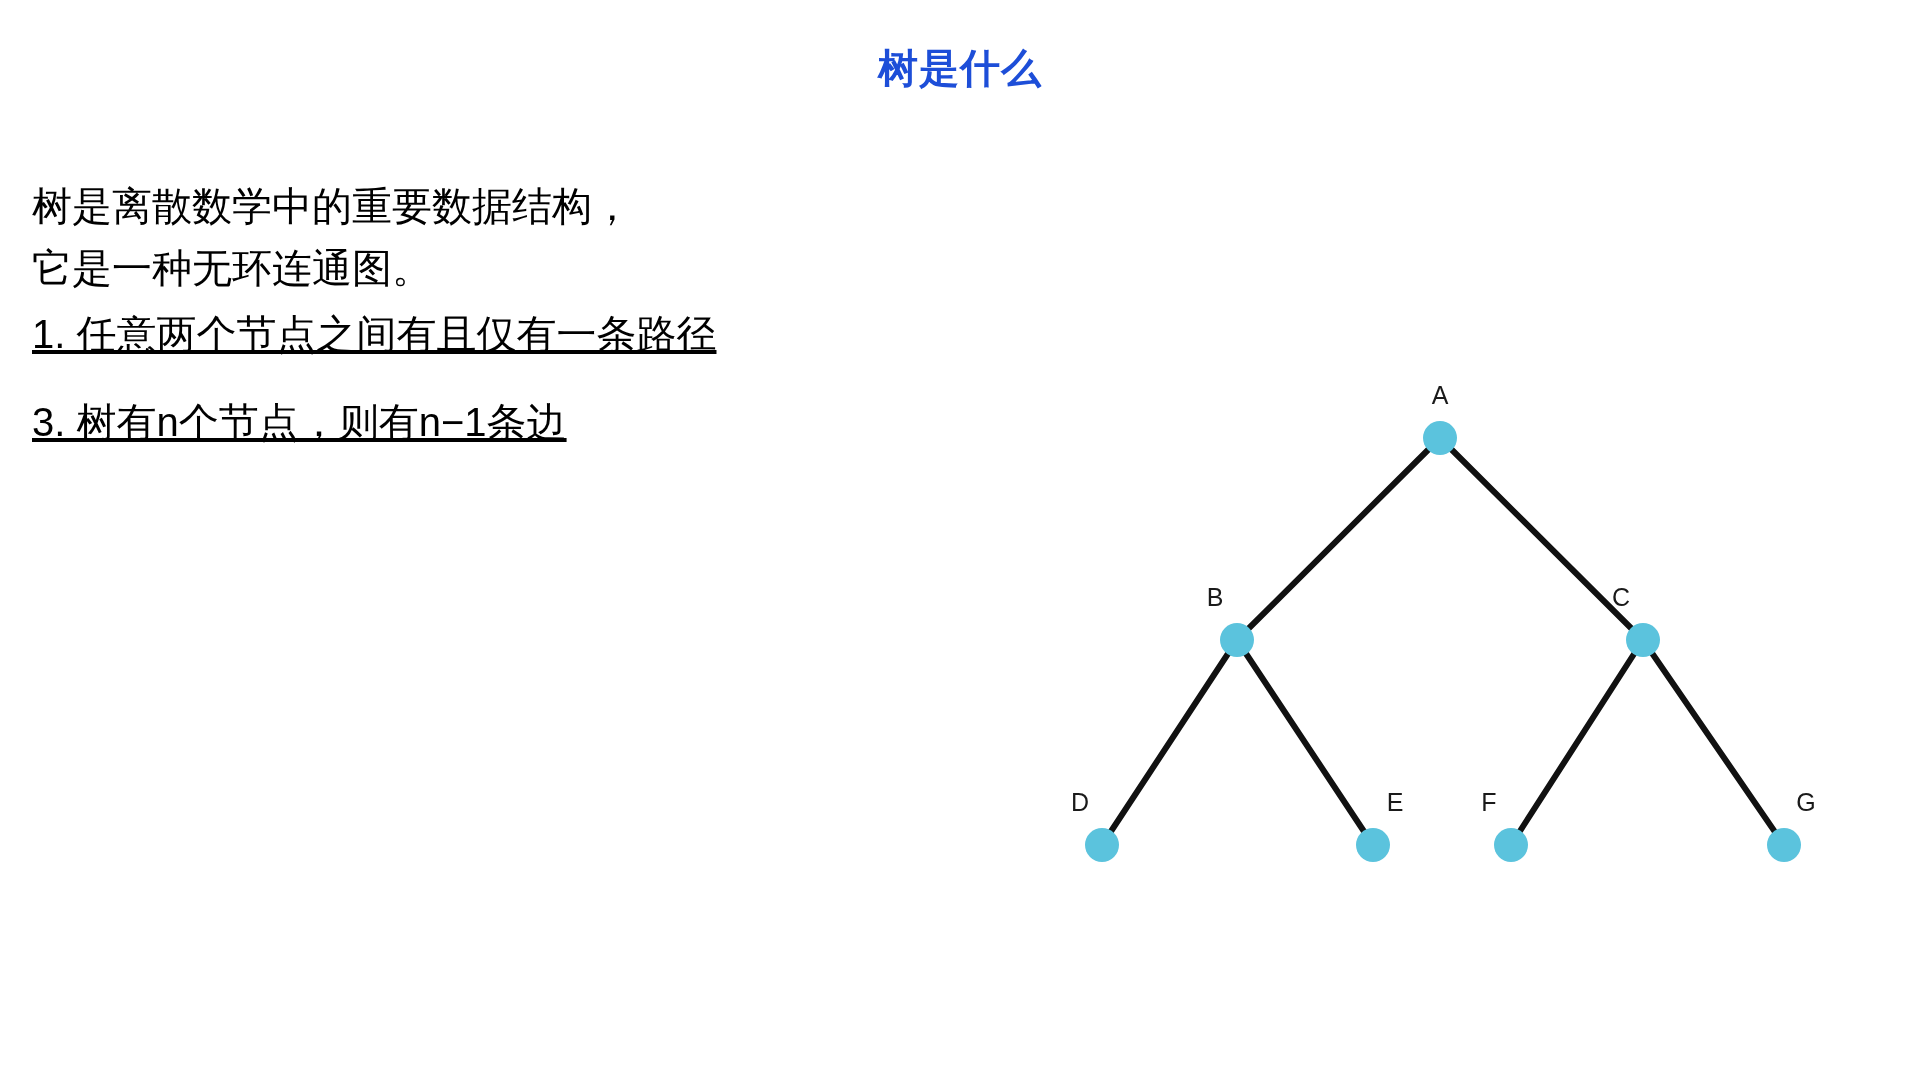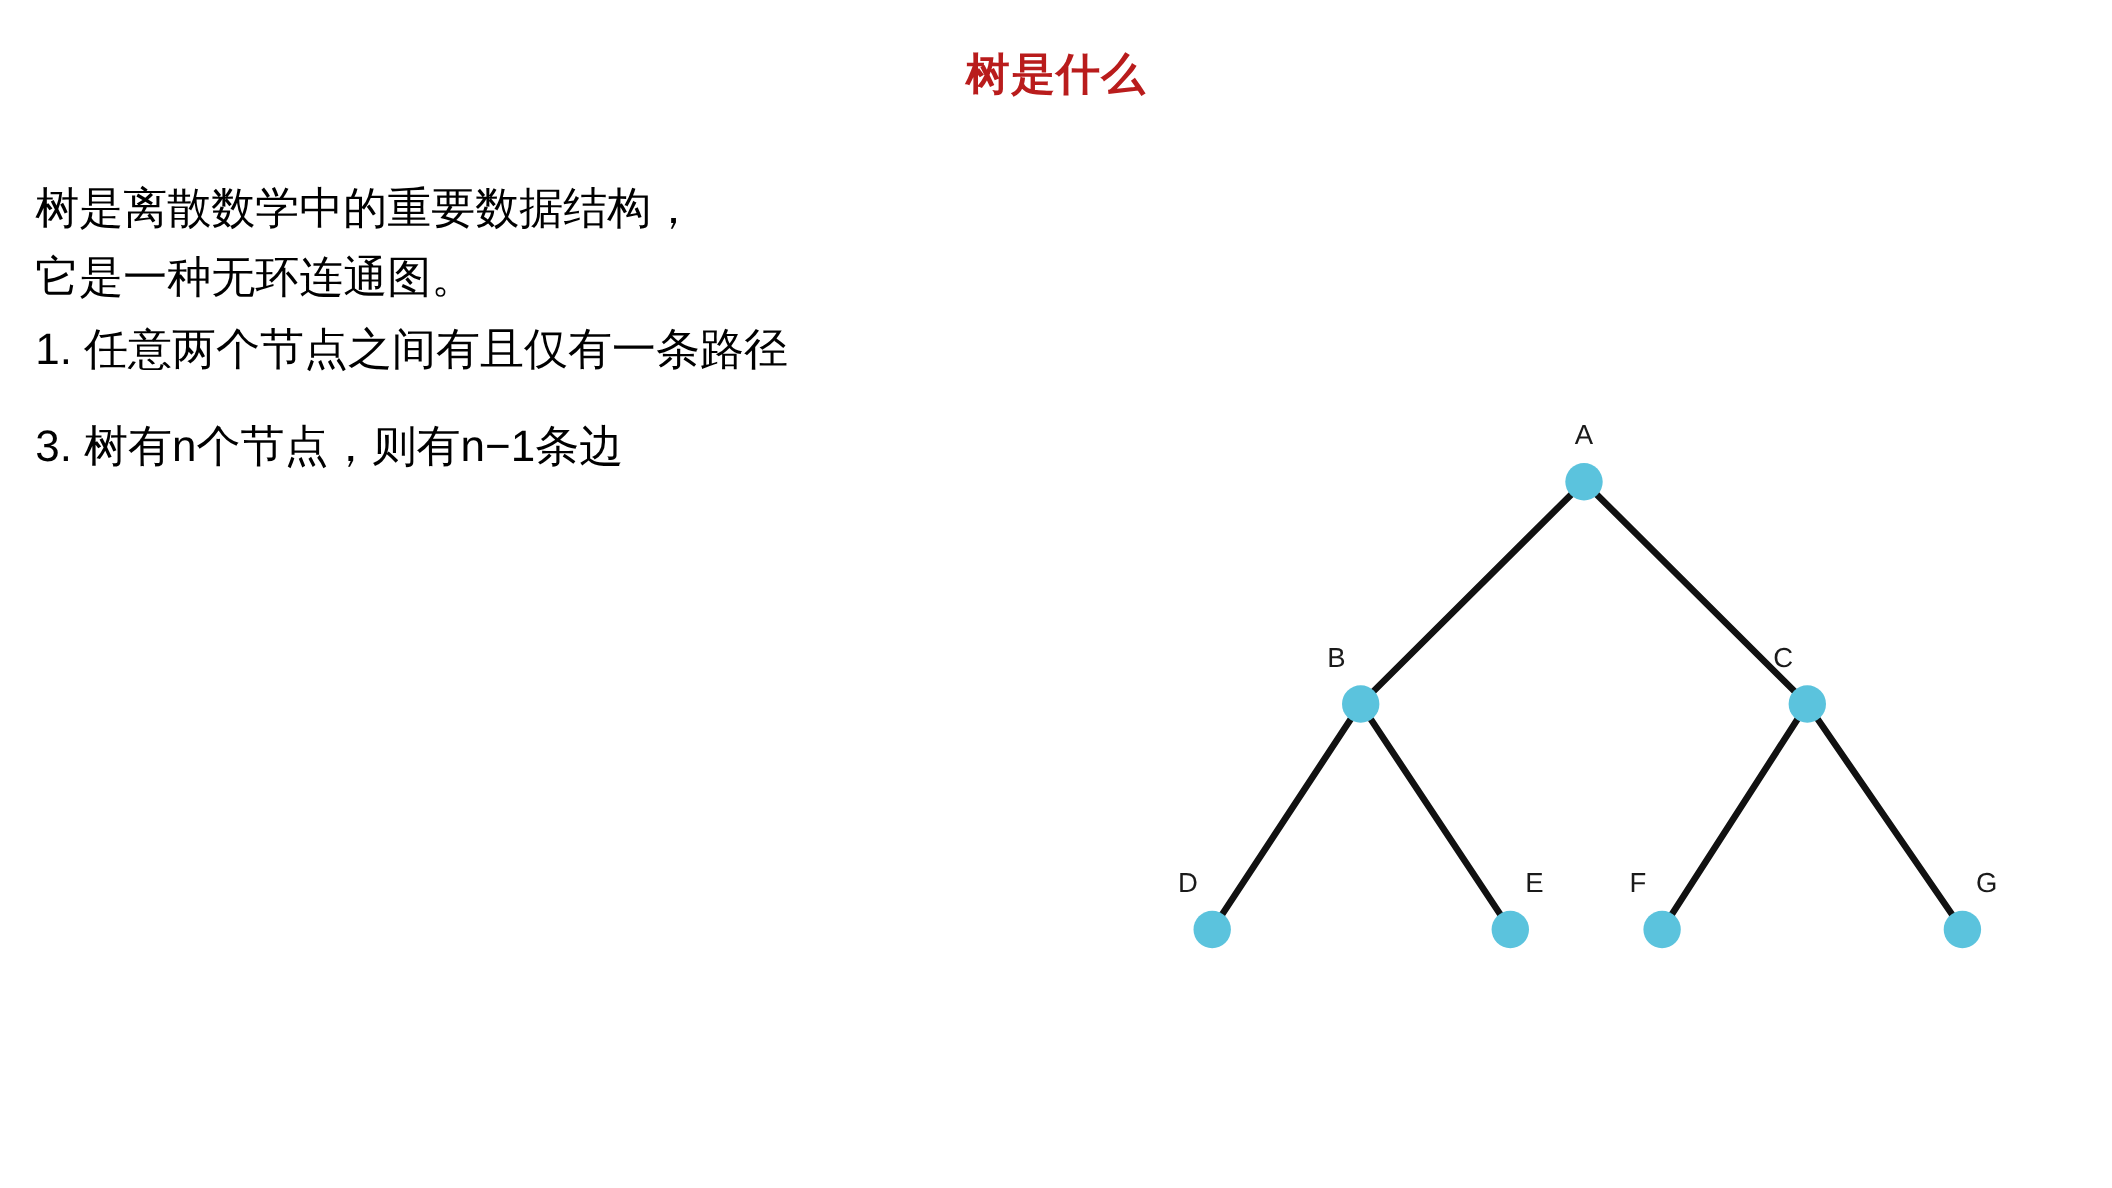--- a/index.html
+++ b/index.html
@@ -26,43 +26,44 @@
   #slide-title {
     position: absolute;
     top: 44px;
     left: 0;
     width: 1920px;
     text-align: center;
     font-size: 40px;
     font-weight: bold;
     letter-spacing: 1px;
     line-height: 1.2;
-    color: #b91c1c;
+    color: #1d4ed8;
   }
 
   
   #body-text {
     position: absolute;
     left: 32px;
     top: 170px;
     width: 1000px;
   }
   .para-line {
     font-size: 40px;
     line-height: 1.0;
-    margin: 0 0 22px 0;
+    margin: 16px 0 22px 0;
     white-space: nowrap;
     color: #000000;
   }
   .list-item {
     font-size: 40px;
     line-height: 1.0;
     margin: 0 0 48px 0;
     white-space: nowrap;
     color: #000000;
+    text-decoration: underline;
   }
   #list-block {
     margin-top: 26px;
   }
 
   
   #tree-figure {
     position: absolute;
     left: 1020px;
     top: 360px;

